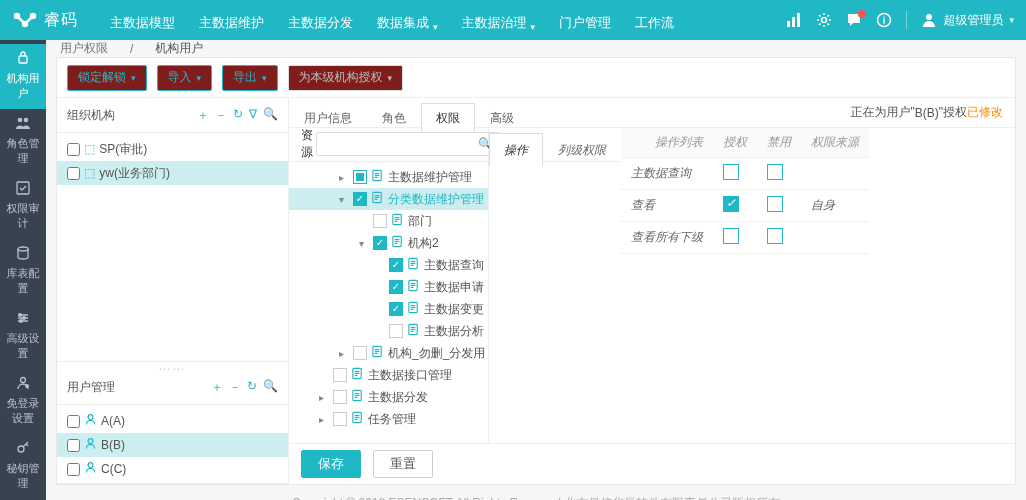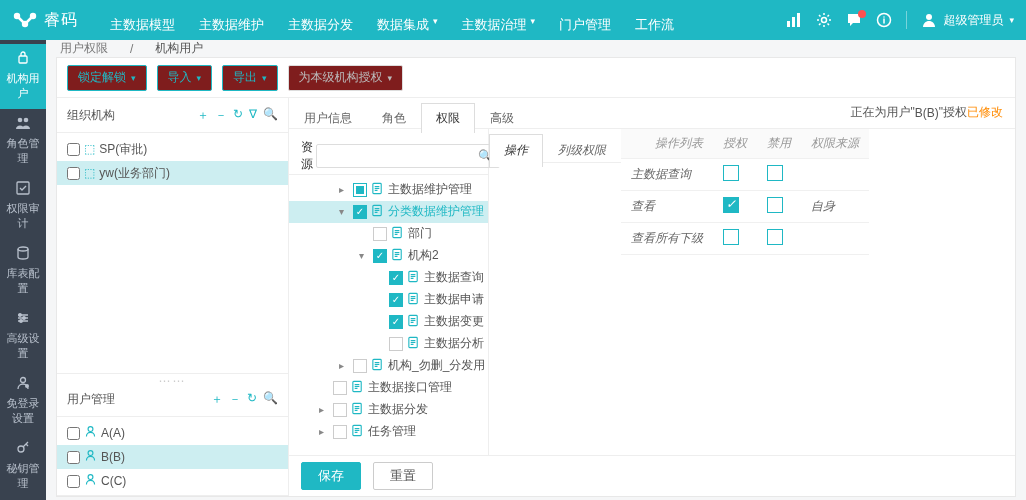--- a/index.html
+++ b/index.html
@@ -2,21 +2,21 @@
 <html><head>
 <meta charset="utf-8">
 <style>
 * { margin: 0; padding: 0; box-sizing: border-box; }
 body { font-family: "Microsoft YaHei", "PingFang SC", sans-serif; font-size: 12px; color: #333; background: #fff; width: 1026px; height: 500px; overflow: hidden; }
 .top-bar { height: 40px; background: #1fb8c4; display: flex; align-items: center; padding: 0 12px; color: #fff; }
 .logo { display: flex; align-items: center; gap: 6px; margin-right: 20px; }
 .logo-icon svg { display: block; }
 .logo-text { font-size: 16px; font-weight: 500; letter-spacing: 1px; }
 .top-menu { display: flex; gap: 0; flex: 1; }
-.top-menu-item { padding: 16px 12px; height: 40px; display: flex; align-items: flex-start; cursor: pointer; font-size: 13px; gap: 4px; }
+.top-menu-item { padding: 8px 12px; height: 40px; display: flex; align-items: flex-end; cursor: pointer; font-size: 13px; gap: 4px; }
 .top-right { display: flex; align-items: center; gap: 14px; }
 .top-icon { display: flex; align-items: center; cursor: pointer; position: relative; }
 .notif-dot { position: absolute; top: -2px; right: -4px; width: 8px; height: 8px; background: #ff5050; border-radius: 50%; }
 .user-area { display: flex; align-items: center; gap: 6px; cursor: pointer; }
 
 .shell { display: flex; height: calc(500px - 40px); }
 .left-rail { width: 46px; background: #39424f; display: flex; flex-direction: column; padding-top: 4px; }
 .rail-item { width: 46px; padding: 6px 2px 8px; display: flex; flex-direction: column; align-items: center; color: #b8c0cc; cursor: pointer; gap: 3px; font-size: 11px; text-align: center; }
 .rail-item.active { background: #1fb8c4; color: #fff; }
 
@@ -45,21 +45,21 @@
 .tree-row input[type=checkbox]{ width:13px; height:13px; }
 
 .sub-head { display: flex; height: 34px; align-items: stretch; border-bottom: 1px solid #eee; }
 .tab { padding: 0 14px; display: flex; align-items: center; cursor: pointer; color: #666; border: 1px solid transparent; border-bottom: none; position: relative; top: 5px; }
 .tab.active { border-color: #ddd; background: #fff; color: #333; }
 .status-line { margin-left: auto; display: flex; align-items: center; padding-right: 12px; color: #555; }
 .status-line .mod { color: #ff8a00; }
 
 .res-pane { display: flex; height: calc(100% - 34px); }
 .res-left { width: 200px; border-right: 1px solid #eee; display: flex; flex-direction: column; padding-top:0; }
-.res-head { height: 34px; display: flex; align-items: center; padding: 0 10px 2px 12px; border-bottom: 1px solid #eee; gap:3px;margin-top:12px;}
+.res-head { height: 34px; display: flex; align-items: center; padding: 0 10px 2px 12px; border-bottom: 1px solid #eee; gap:3px;}
 .search { flex:1; height:24px; display:flex; align-items:center; border:1px solid #ddd; border-radius:2px; padding:0 6px; }
 .search input { border:none; outline:none; flex:1; font-size:12px; }
 .res-tree { flex:1; overflow:auto; padding: 4px 0; }
 .rt-row { height: 22px; display:flex; align-items:center; gap:4px; padding-left:10px; color:#555; cursor:pointer; }
 .rt-row.sel { background:#cdeef1; color:#1fb8c4; }
 .rt-row .chk { width:14px; height:14px; border:1px solid #1fb8c4; display:inline-flex; align-items:center; justify-content:center; }
 .rt-row .chk.sq::after { content:""; width:8px; height:8px; background:#1fb8c4;}
 .rt-row .chk.ck { background:#1fb8c4; }
 .rt-row .chk.ck::after { content:"✓"; color:#fff; font-size:10px; line-height:1;}
 .rt-row .chk.emp { border-color:#ccc; }

